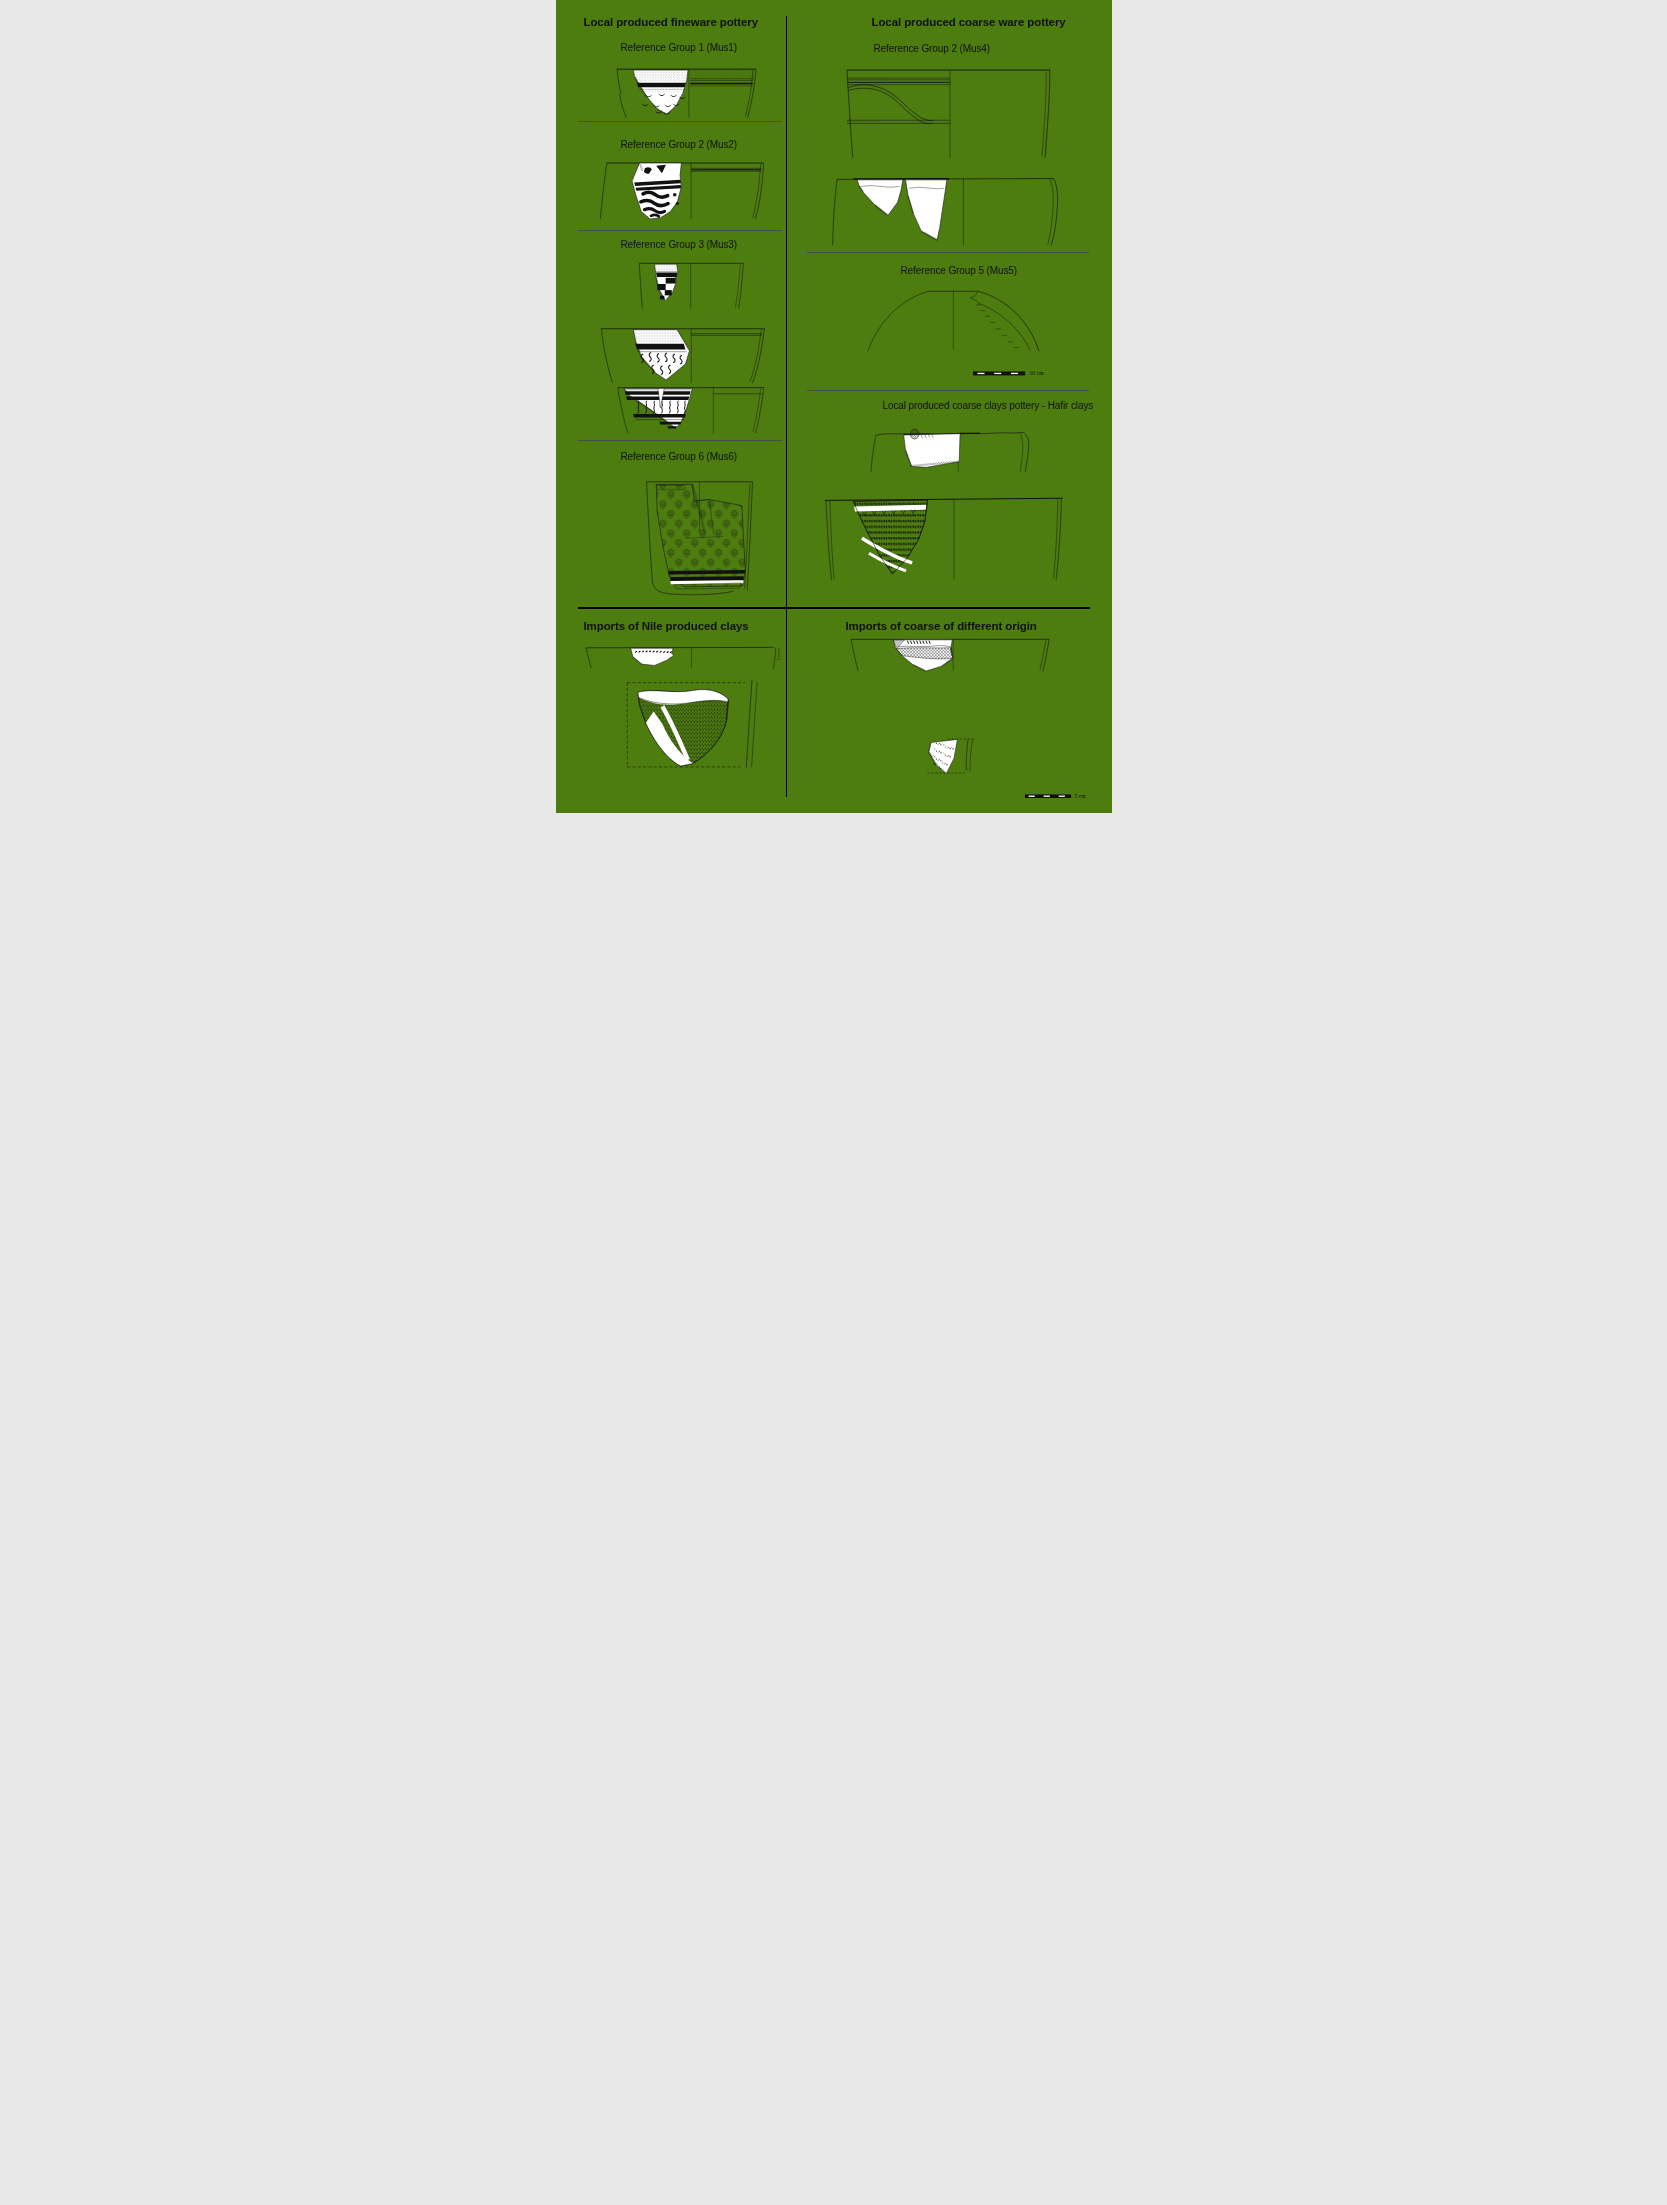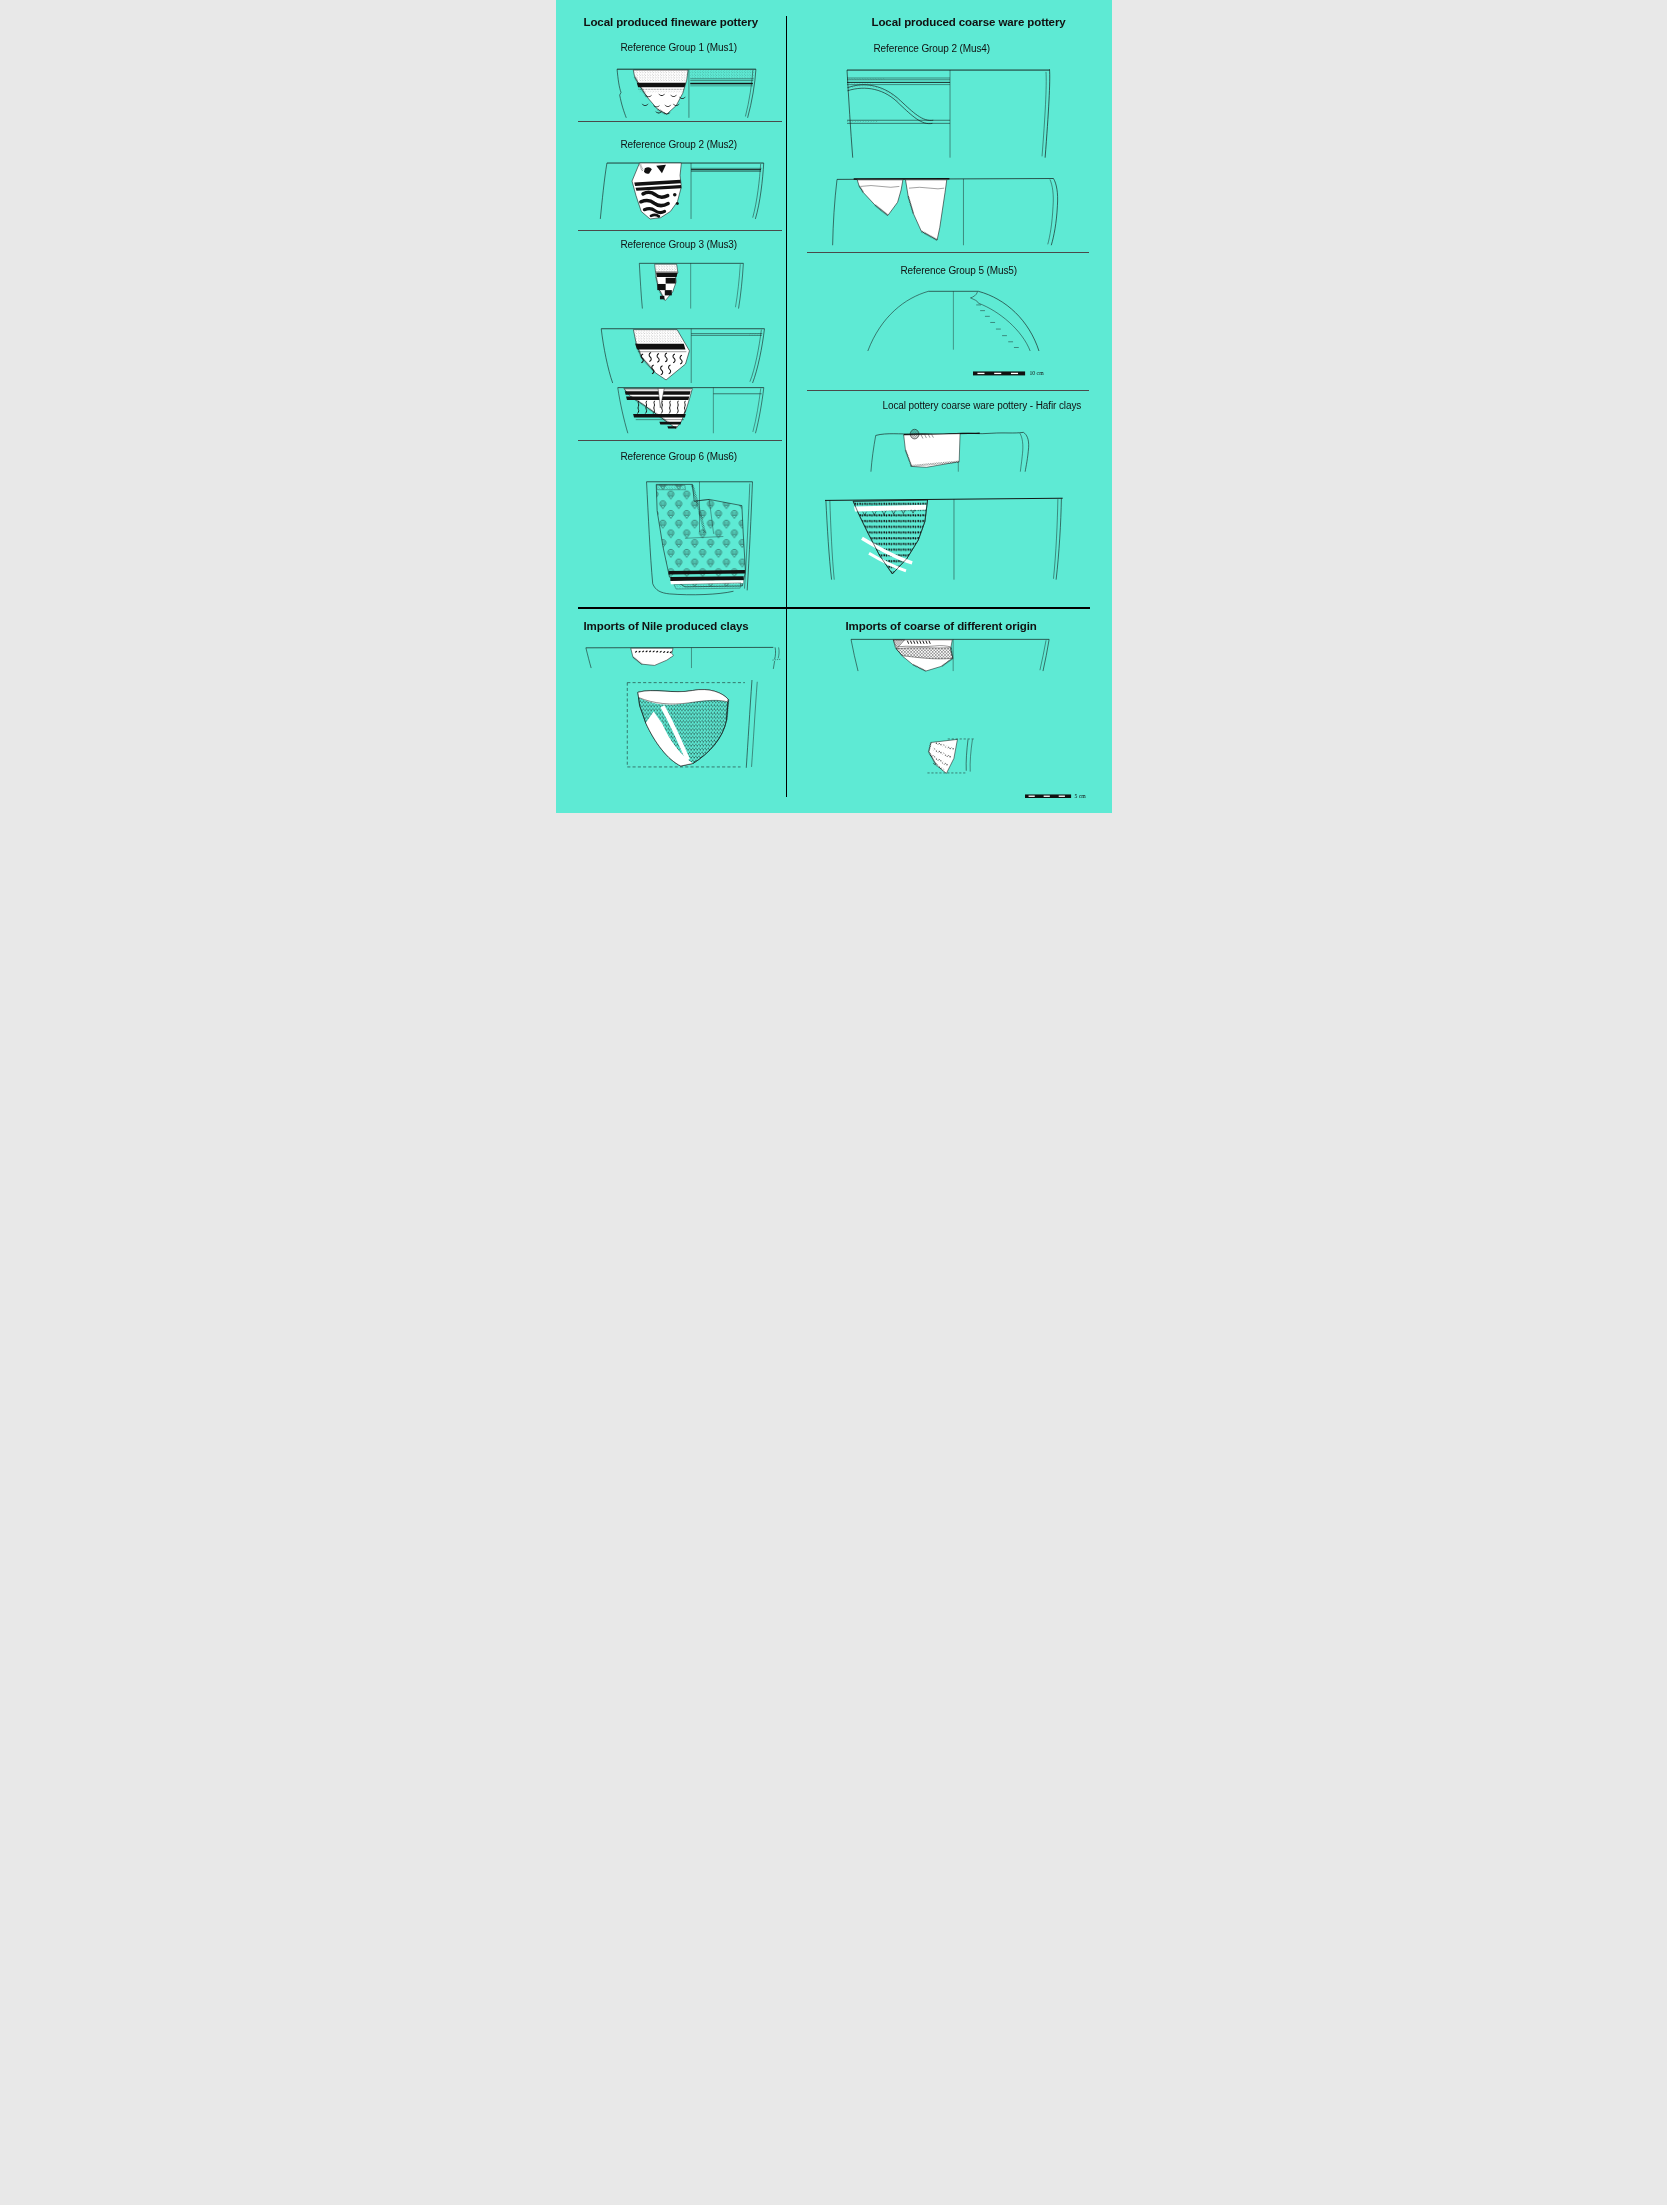--- a/index.html
+++ b/index.html
@@ -1,18 +1,18 @@
 <!DOCTYPE html>
 <html style="font-size:7px"><head>
 <meta charset="utf-8">
 <style>
   html,body{margin:0;padding:0;background:#e8e8e8;}
   .page{
     position:relative;width:556px;height:813px;margin:0 auto;
-    background:#5eead4;color:#111;
+    background:#4d7c0f;color:#111;
     font-family:"Liberation Sans",sans-serif;overflow:hidden;text-decoration:underline;
   }
   .sec-title{position:absolute;font-size:11.5px;font-weight:bold;letter-spacing:-0.1px;white-space:nowrap;}
   .grp-label{position:absolute;font-size:10px;letter-spacing:-0.1px;white-space:nowrap;padding-left:37px;}
   .hline{position:absolute;height:0.4px;background:#4a4a4a;}
   .hline.thick{height:1.8px;background:#000;}
   .vline{position:absolute;width:0.9px;background:#000;}
   svg.draw{position:absolute;overflow:visible;}
   .scale-label{position:absolute;font-family:"Liberation Serif",serif;font-size:5.7px;white-space:nowrap;}
 </style>
@@ -67,21 +67,21 @@
 
   <div class="sec-title" style="left:28px;top:16.3px;">Local produced fineware pottery</div>
   <div class="grp-label" style="left:28px;top:42px;">Reference Group 1 (Mus1)</div>
   <div class="grp-label" style="left:28px;top:139px;">Reference Group 2 (Mus2)</div>
   <div class="grp-label" style="left:28px;top:239px;">Reference Group 3 (Mus3)</div>
   <div class="grp-label" style="left:28px;top:451px;text-align:center;">Reference Group 6 (Mus6)</div>
 
   <div class="sec-title" style="left:281px;top:16.3px;margin-left:35px;">Local produced coarse ware pottery</div>
   <div class="grp-label" style="left:281px;top:43px;">Reference Group 2 (Mus4)</div>
   <div class="grp-label" style="left:290px;top:265px;margin-left:18px;">Reference Group 5 (Mus5)</div>
-  <div class="grp-label" style="left:290px;top:400px;">Local pottery coarse ware pottery - Hafir clays</div>
+  <div class="grp-label" style="left:290px;top:400px;">Local produced coarse clays pottery - Hafir clays</div>
 
   <div class="sec-title" style="left:28px;top:620px;">Imports of Nile produced clays</div>
   <div class="sec-title" style="left:290px;top:620px;">Imports of coarse of different origin</div>
 
   <svg class="draw" style="left:57px;top:67px;" width="147" height="53" viewBox="0 0 333 121">
     <line x1="8" y1="5" x2="325" y2="5" stroke="#111" stroke-width="2"></line>
     <path d="M8,5 C10,28 13,48 17,58 L14,64 C18,86 24,103 29,116" stroke="#111" stroke-width="1.3" fill="none"></path>
     <line x1="172" y1="5" x2="172" y2="116" stroke="#111" stroke-width="1"></line>
     <path d="M325,5 C323,38 316,80 306,116" stroke="#111" stroke-width="1.3" fill="none"></path>
     <path d="M318,7 C316,38 310,78 301,113" stroke="#111" stroke-width="1" fill="none"></path>

